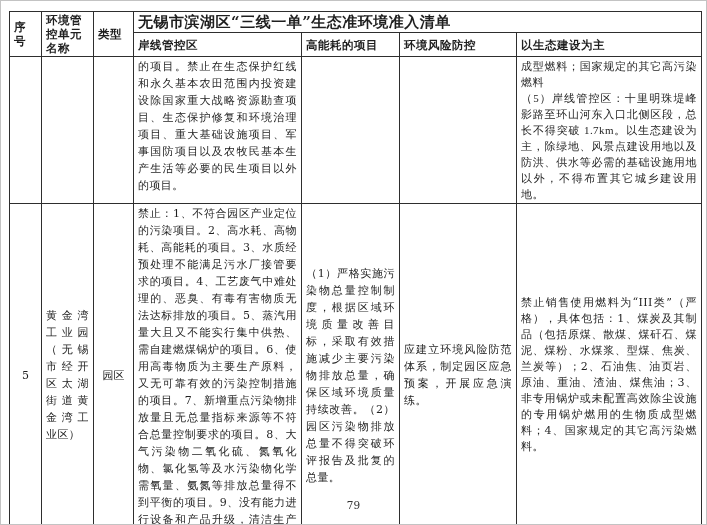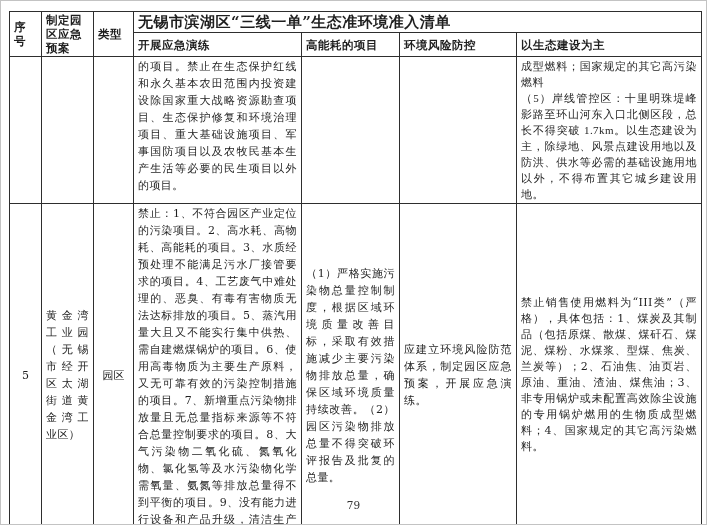--- a/index.html
+++ b/index.html
@@ -60,26 +60,26 @@
       <col style="width:52px">
       <col style="width:40px">
       <col style="width:168px">
       <col style="width:98px">
       <col style="width:117px">
       <col style="width:185px">
     </colgroup>
     <tbody>
       <tr class="h-title">
         <td class="hdr" rowspan="2">序号</td>
-        <td class="hdr" rowspan="2">制定园区应急预案</td>
+        <td class="hdr" rowspan="2">环境管控单元名称</td>
         <td class="hdr" rowspan="2">类型</td>
         <td class="hdr title-cell" colspan="4">无锡市滨湖区“三线一单”生态准环境准入清单</td>
       </tr>
       <tr class="h-sub">
-        <td class="hdr">开展应急演练</td>
+        <td class="hdr">岸线管控区</td>
         <td class="hdr">高能耗的项目</td>
         <td class="hdr">环境风险防控</td>
         <td class="hdr">以生态建设为主</td>
       </tr>
 
       <tr class="r1">
         <td class="center"></td>
         <td class="body-text"></td>
         <td class="center"></td>
         <td class="body-text v-top">的项目。禁止在生态保护红线和永久基本农田范围内投资建设除国家重大战略资源勘查项目、生态保护修复和环境治理项目、重大基础设施项目、军事国防项目以及农牧民基本生产生活等必要的民生项目以外的项目。</td>

